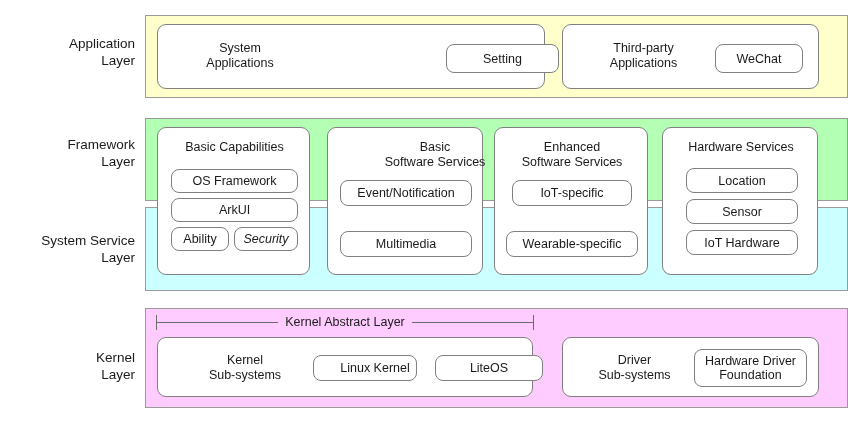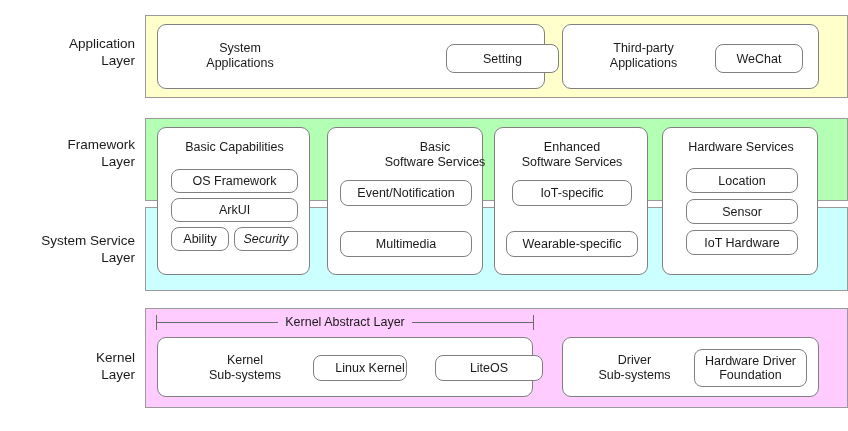--- a/index.html
+++ b/index.html
@@ -166,21 +166,21 @@
     <div class="tick"></div>
     <div class="rule"></div>
     <div class="kal-text">Kernel Abstract Layer</div>
     <div class="rule"></div>
     <div class="tick"></div>
   </div>
 
   <div class="card" style="left:157px; top:337px; width:376px; height:60px;">
     <div class="card-title" style="left:28px; top:15px; width:118px;">Kernel
 Sub-systems</div>
-    <div class="pill" style="left:155px; top:17px; width:94px; height:26px;padding-left:20px;">Linux Kernel</div>
+    <div class="pill" style="left:155px; top:17px; width:104px; height:26px;padding-left:20px;">Linux Kernel</div>
     <div class="pill" style="left:277px; top:17px; width:108px; height:26px;">LiteOS</div>
   </div>
 
   <div class="card" style="left:562px; top:337px; width:257px; height:60px;">
     <div class="card-title" style="left:18px; top:15px; width:107px;">Driver
 Sub-systems</div>
     <div class="pill" style="left:131px; top:11px; width:113px; height:38px;">Hardware Driver
 Foundation</div>
   </div>
 

